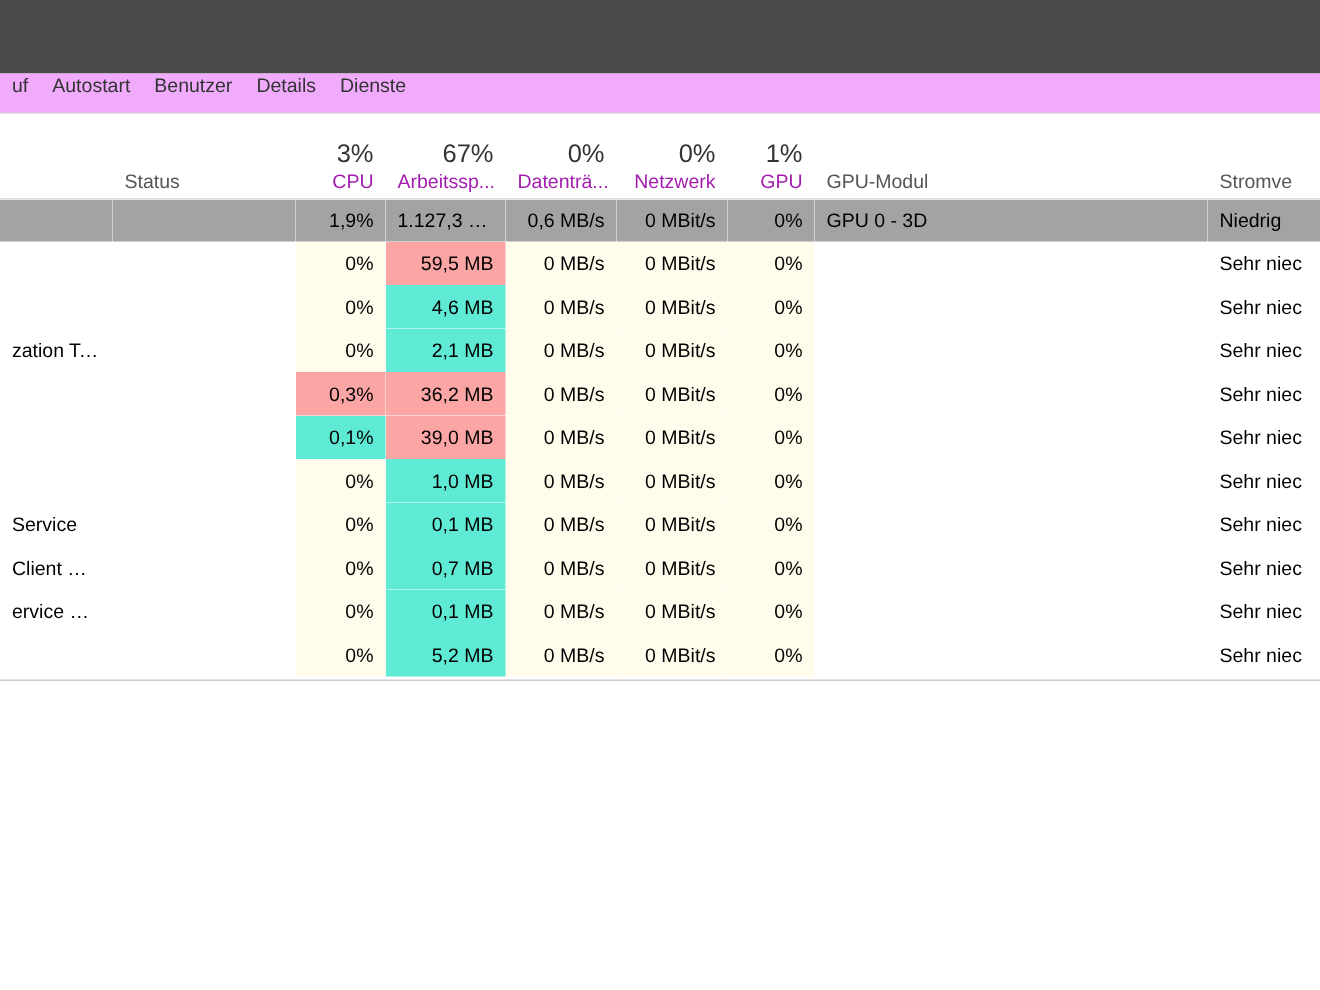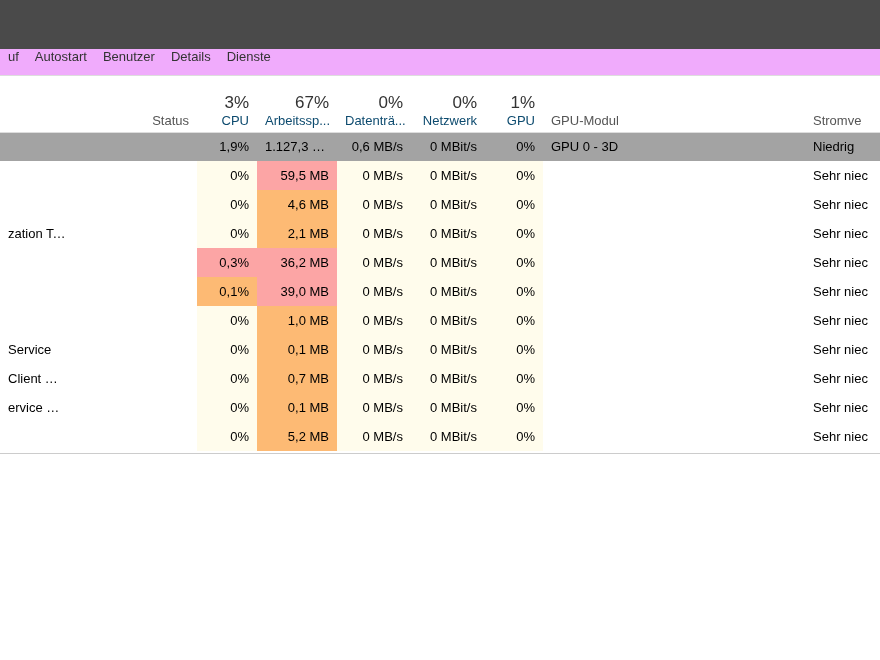--- a/index.html
+++ b/index.html
@@ -8,36 +8,36 @@
 .titlebar { height: 49px; background: #4a4a4a; }
 
 .tabs-row { height: 27px; display: flex; align-items: flex-start; border-bottom: 1px solid #ddd; background: #f0abfc; }
 .tab { display: flex; align-items: center; padding: 0 8px; color: #333; cursor: pointer; }
 
 .table-wrap { position: relative; width: 100%; }
 table { border-collapse: collapse; table-layout: fixed; width: 100%; }
 th, td { height: 29px; text-align: right; padding: 0 8px; border-right: 0; white-space: nowrap; overflow: hidden; text-overflow: ellipsis; }
 th { font-weight: 400; color: #555; vertical-align: bottom; padding-bottom: 4px; border-bottom: 1px solid #ddd; }
 .col-name { text-align: left; width: 75px; }
-.col-status { text-align: right; width: 122px; }
+.col-status { text-align: left; width: 122px; }
 .col-cpu { width: 60px; }
 .col-mem { width: 80px; }
 .col-disk { width: 74px; }
 .col-net { width: 74px; }
 .col-gpu { width: 58px; }
 .col-gpumod { text-align: left; width: 262px; }
 .col-power { text-align: left; width: 75px; }
 
 .col-header-stack { text-align: right; }
 .col-header-stack .pct { display: block; font-size: 17px; color: #333; }
-.col-header-stack .lbl { display: block; color: #0c4a6e; }
+.col-header-stack .lbl { display: block; color: #a21caf; }
 
 .hdr-row { height: 56px; }
 
-td.bg-h1 { background: #fdba74; margin-left: 32px; }
+td.bg-h1 { background: #5eead4; margin-left: 32px; }
 td.bg-h2 { background: #fca5a5; }
 td.bg-l  { background: #fffcec; }
 
 tr.sel td { background: #a3a3a3; }
 tr.group td { color: #1a5cbf; }
 
 .footer-line { border-top: 1px solid #ccc; margin-top: 2px; }
 </style>
 </head>
 <body>

